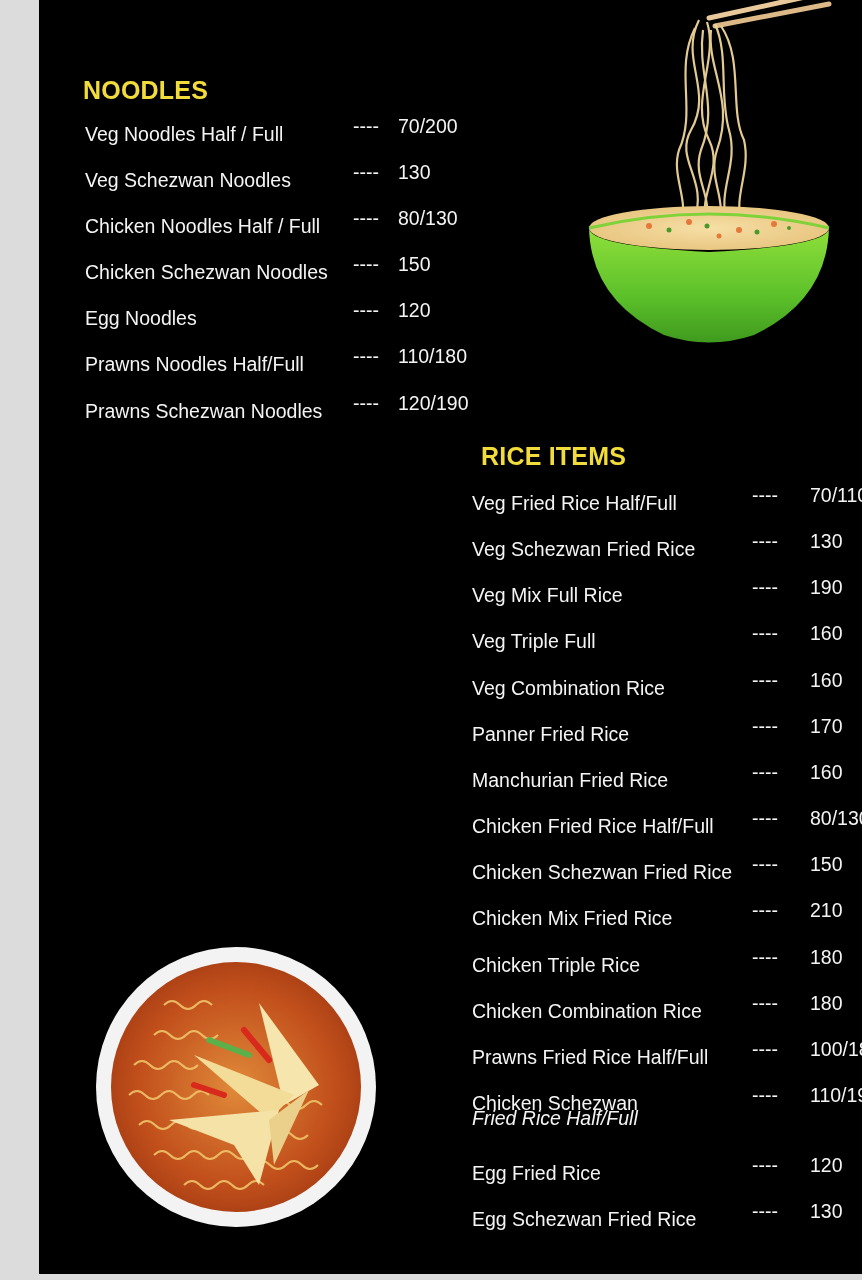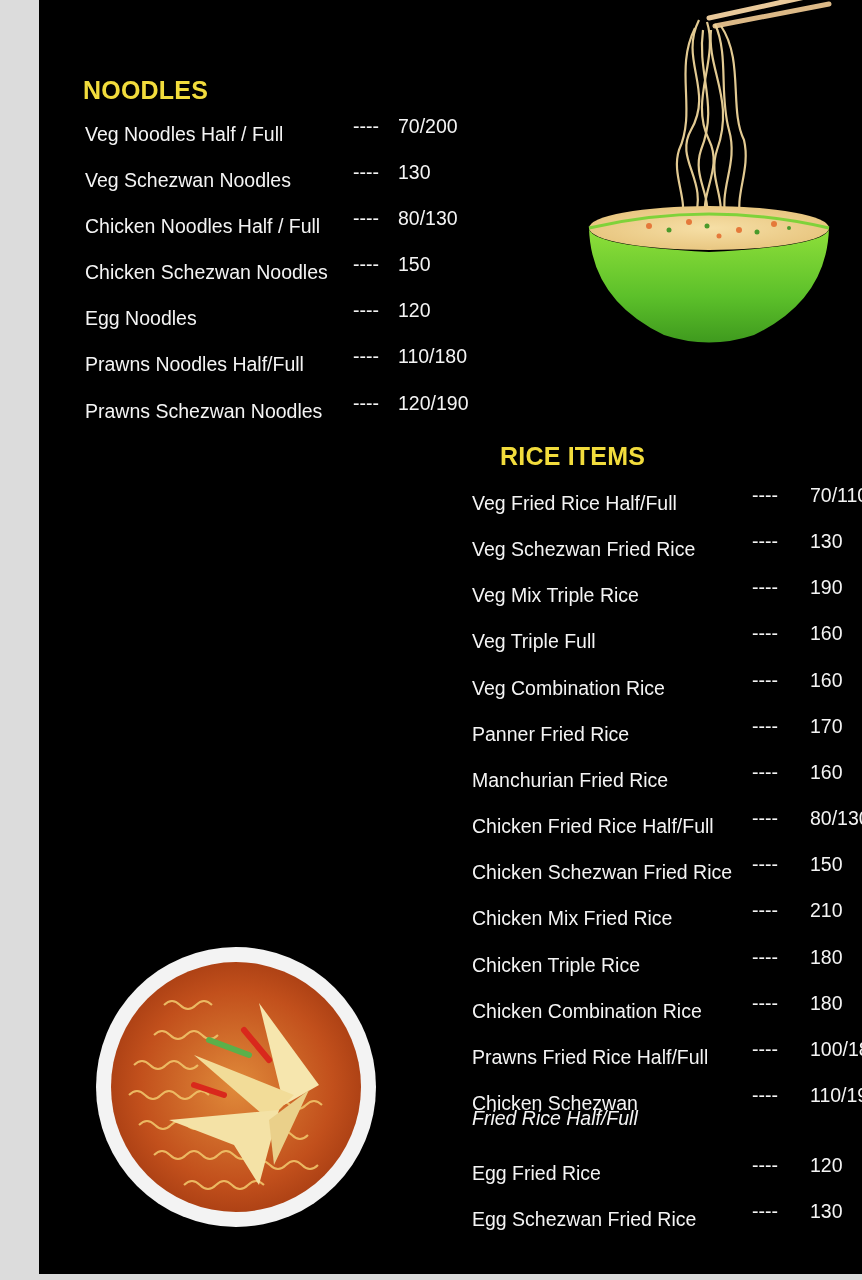--- a/index.html
+++ b/index.html
@@ -126,34 +126,34 @@
         <circle cx="128" cy="226" r="2.5"></circle>
         <circle cx="178" cy="232" r="2.5"></circle>
         <circle cx="210" cy="228" r="2"></circle>
     </g>
 
     <path d="M10 228 Q 12 300, 85 335 Q 130 350, 175 335 Q 248 300, 250 228 Q 250 246, 130 252 Q 10 246, 10 228 Z" fill="url(#bowlG)"></path>
     <path d="M10 228 Q 130 200, 250 228" stroke="#7fd23a" stroke-width="3" fill="none"></path>
   </svg>
 
   <div class="rice">
-    <div class="heading" style="left:461px; top:442px;">RICE ITEMS</div>
+    <div class="heading" style="left:442px; top:442px;">RICE ITEMS</div>
 
     <div class="item" style="left:433px; top:484px;">
       <span class="name">Veg Fried Rice Half/Full</span>
       <span class="dash">----</span>
       <span class="price">70/110</span>
     </div>
     <div class="item" style="left:433px; top:530px;">
       <span class="name">Veg Schezwan Fried Rice</span>
       <span class="dash">----</span>
       <span class="price">130</span>
     </div>
     <div class="item" style="left:433px; top:576px;">
-      <span class="name">Veg Mix Triple Rice</span>
+      <span class="name">Veg Mix Full Rice</span>
       <span class="dash">----</span>
       <span class="price">190</span>
     </div>
     <div class="item" style="left:433px; top:622px;">
       <span class="name">Veg Triple Full</span>
       <span class="dash">----</span>
       <span class="price">160</span>
     </div>
     <div class="item" style="left:433px; top:669px;">
       <span class="name">Veg Combination Rice</span>

